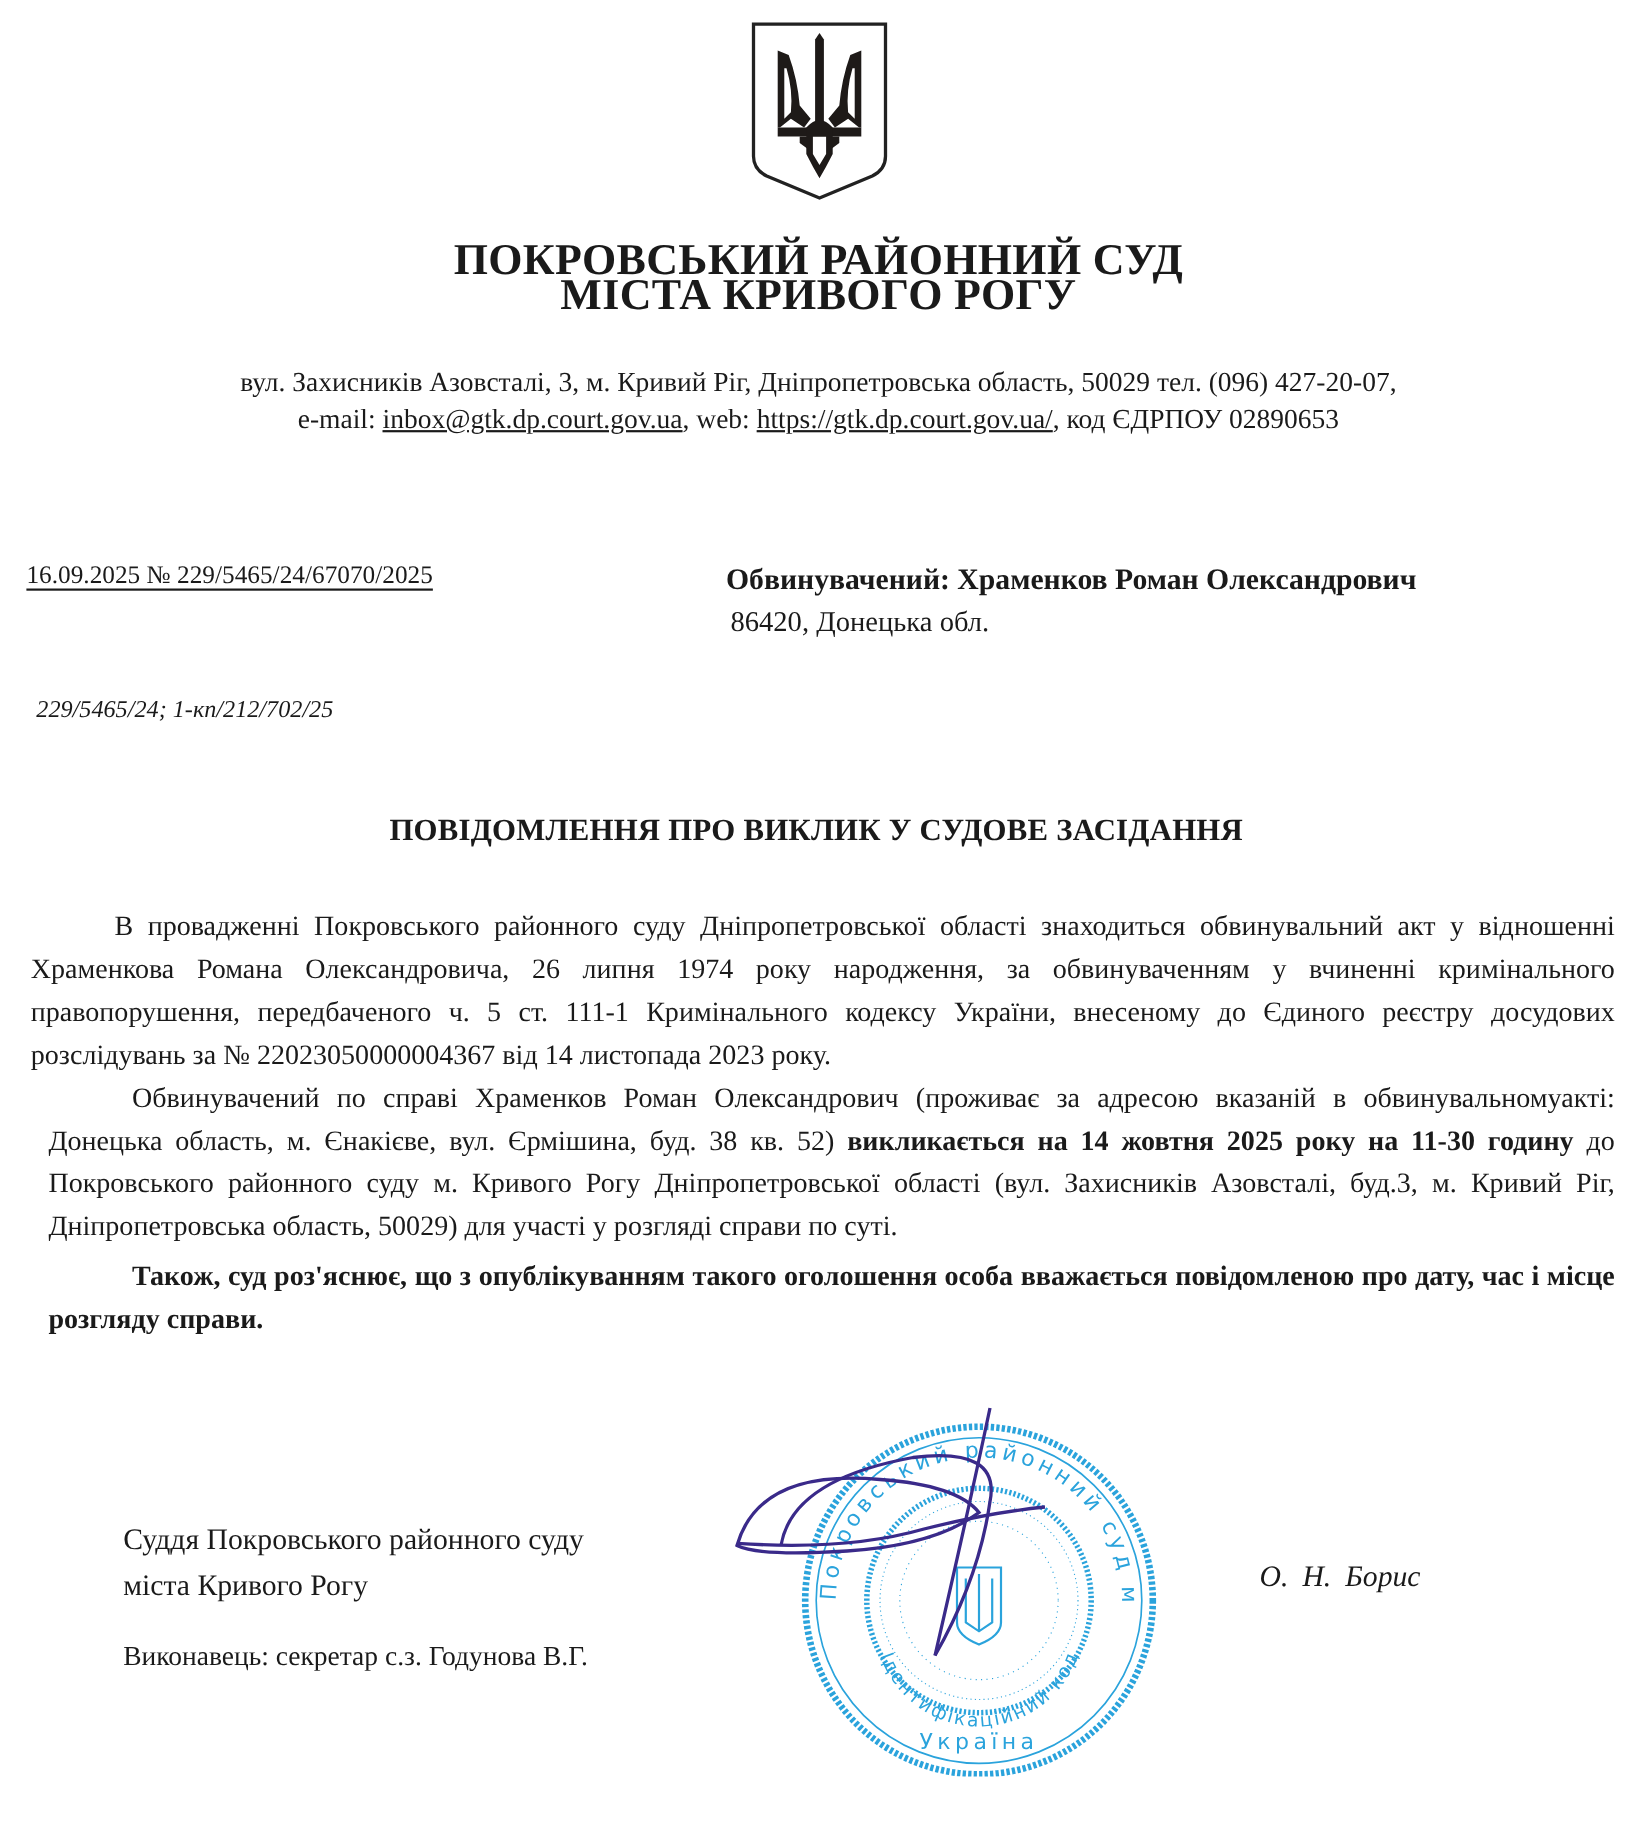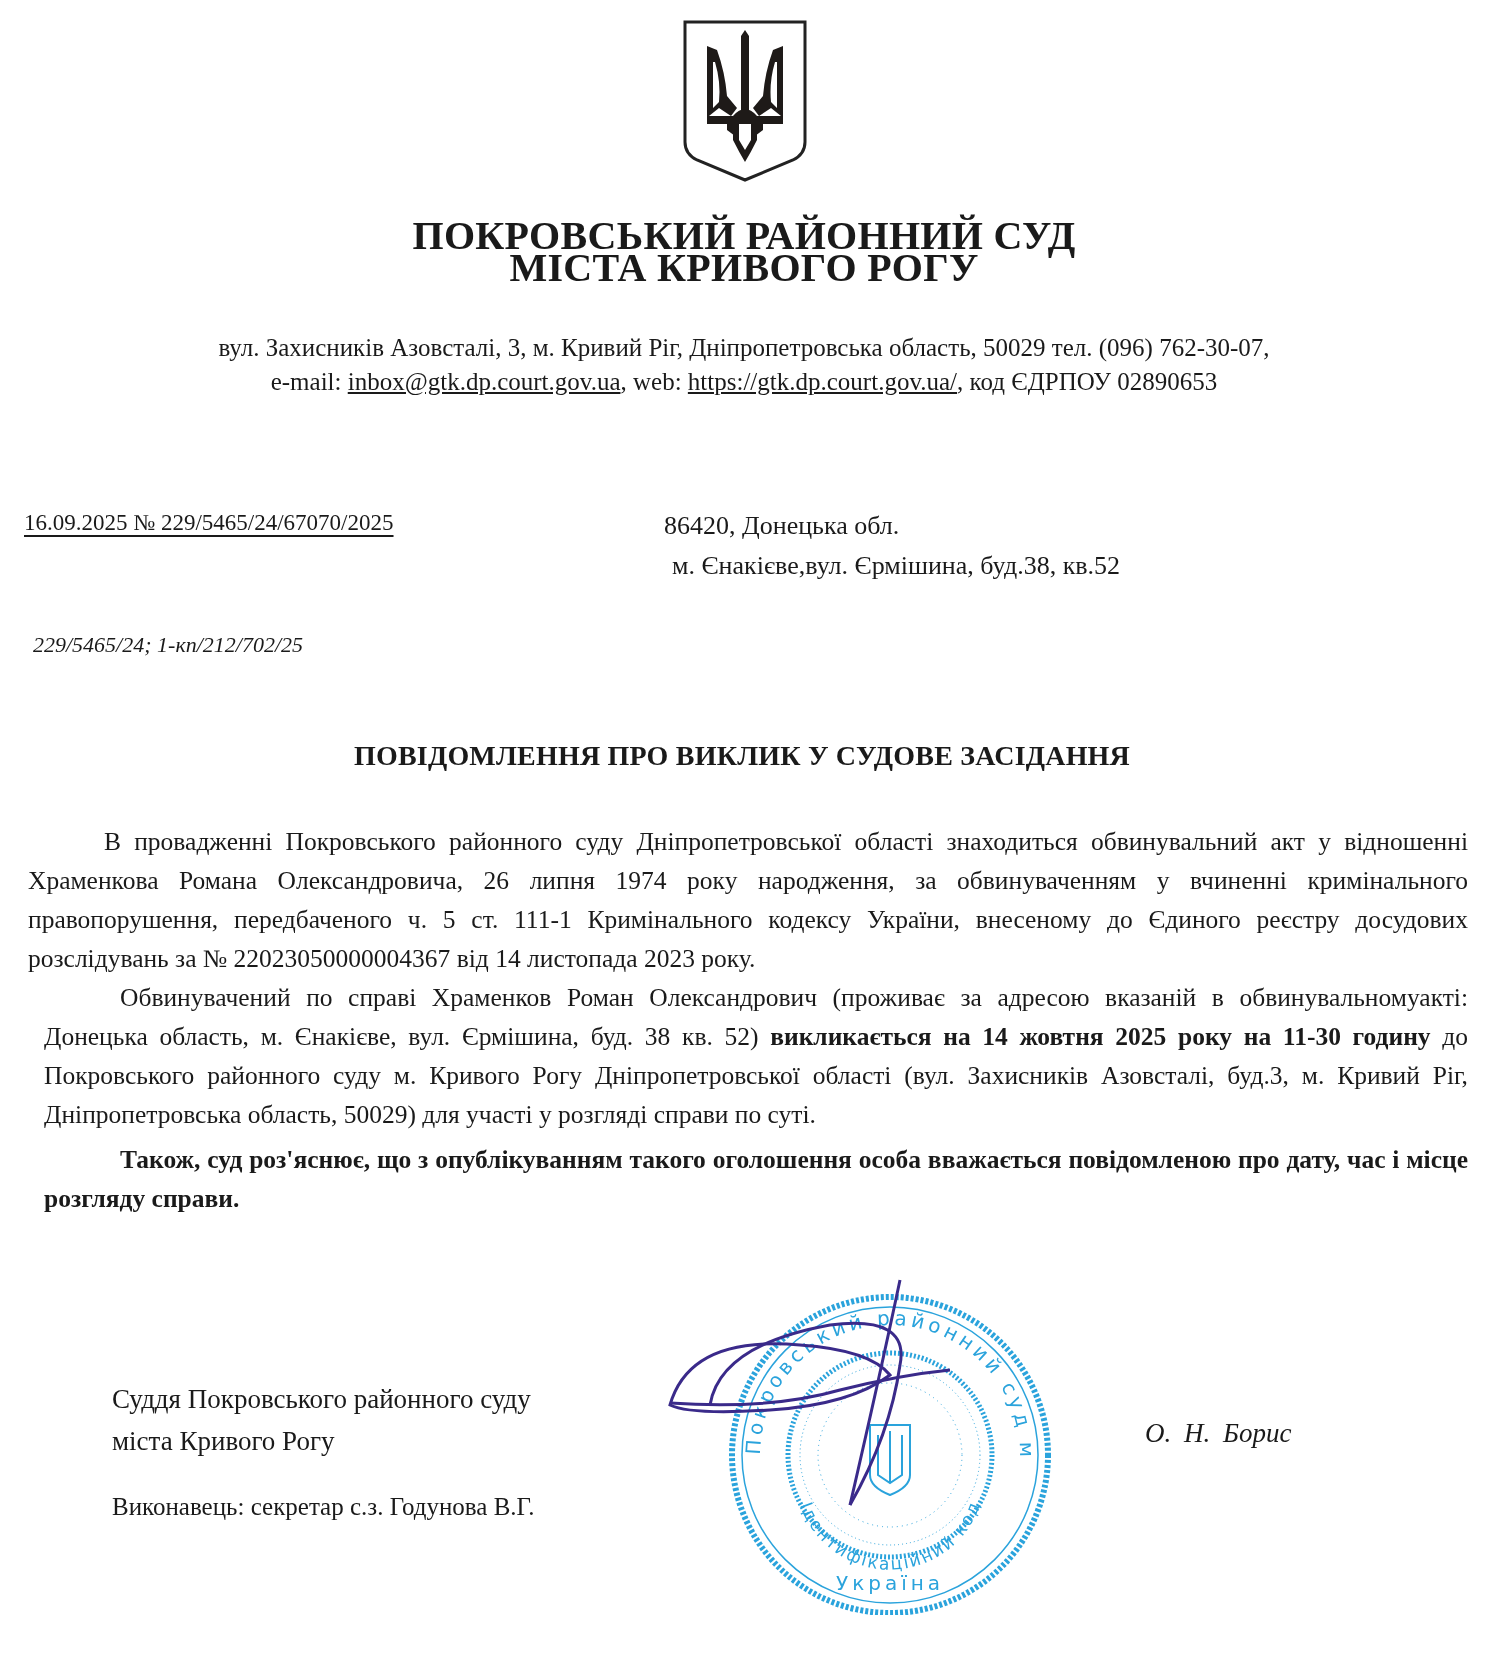--- a/index.html
+++ b/index.html
@@ -60,31 +60,31 @@
       <path d="M26 104 L102 104 L102 112 L26 112 Z"></path>
       <path d="M52 104 Q64 90 76 104 L76 128 Q70 140 64 150 Q58 140 52 128 Z M58 112 L58 128 L64 138 L70 128 L70 112 Z"></path>
       <path d="M46 112 L54 112 L54 124 L46 118 Z M74 112 L82 112 L82 118 L74 124 Z"></path>
     </g>
   </svg>
 </div>
 
 <div class="abs court-name" style="top:212px;">ПОКРОВСЬКИЙ РАЙОННИЙ СУД</div>
 <div class="abs court-name" style="top:244px;">МІСТА КРИВОГО РОГУ</div>
 
-<div class="abs addr" style="top:331px;">вул. Захисників Азовсталі, 3, м. Кривий Ріг,  Дніпропетровська область, 50029 тел. (096) 762-30-07,</div>
+<div class="abs addr" style="top:331px;">вул. Захисників Азовсталі, 3, м. Кривий Ріг,  Дніпропетровська область, 50029 тел. (096) 427-20-07,</div>
 <div class="abs addr" style="top:365px;">
   <span>e-mail: </span><a>inbox@gtk.dp.court.gov.ua</a><span>,  web: </span><a>https://gtk.dp.court.gov.ua/</a><span>, код ЄДРПОУ 02890653</span>
 </div>
 
 <div class="abs outno">16.09.2025 №  229/5465/24/67070/2025</div>
 <div class="abs caseno">229/5465/24; 1-кп/212/702/25</div>
 
 <div class="abs recipient">
+  <div class="name">Обвинувачений: Храменков Роман Олександрович</div>
   <div class="line">86420,  Донецька обл.</div>
-  <div class="line2">м. Єнакієве,вул. Єрмішина, буд.38, кв.52</div>
 </div>
 
 <div class="abs title">ПОВІДОМЛЕННЯ ПРО ВИКЛИК У СУДОВЕ ЗАСІДАННЯ</div>
 
 <div class="abs body-text">
   <p>В провадженні Покровського районного суду Дніпропетровської області знаходиться обвинувальний акт у відношенні Храменкова Романа Олександровича, 26 липня 1974 року народження, за обвинуваченням у вчиненні кримінального правопорушення, передбаченого ч. 5 ст. 111-1 Кримінального кодексу України, внесеному до Єдиного реєстру досудових розслідувань за № 22023050000004367 від 14 листопада 2023 року.</p>
   <p><span>Обвинувачений по справі Храменков Роман Олександрович (проживає за адресою вказаній в обвинувальномуакті: Донецька область, м. Єнакієве, вул. Єрмішина, буд. 38 кв. 52) </span><b>викликається на 14 жовтня 2025 року на 11-30 годину</b><span> до Покровського районного суду м. Кривого Рогу Дніпропетровської області (вул. Захисників Азовсталі, буд.3, м. Кривий Ріг, Дніпропетровська область, 50029) для участі у розгляді справи по суті.</span></p>
   <p class="para3">Також, суд роз'яснює, що з опублікуванням такого оголошення особа вважається повідомленою про дату, час і місце розгляду справи.</p>
 </div>
 

